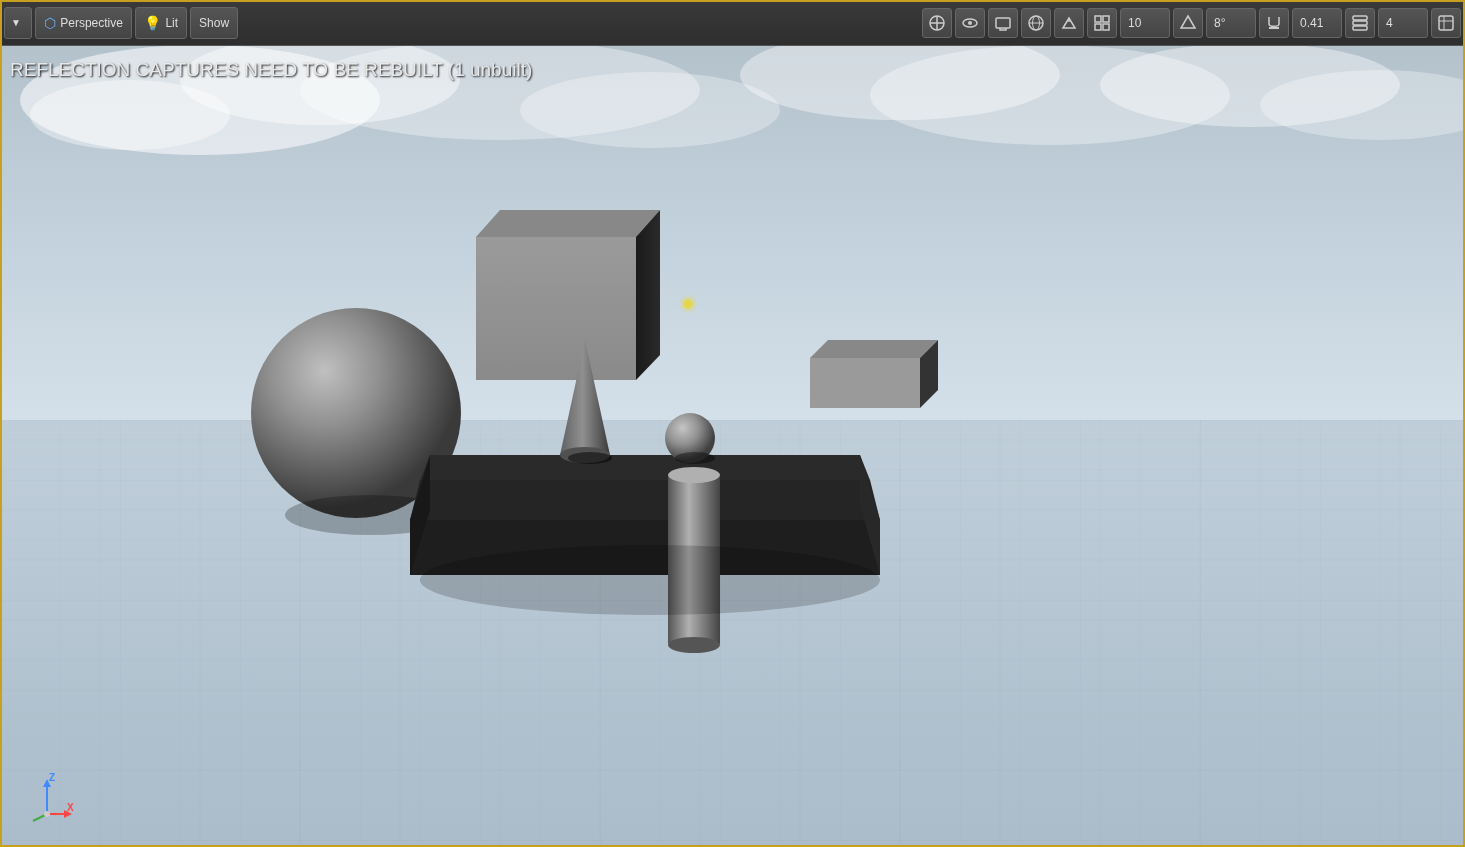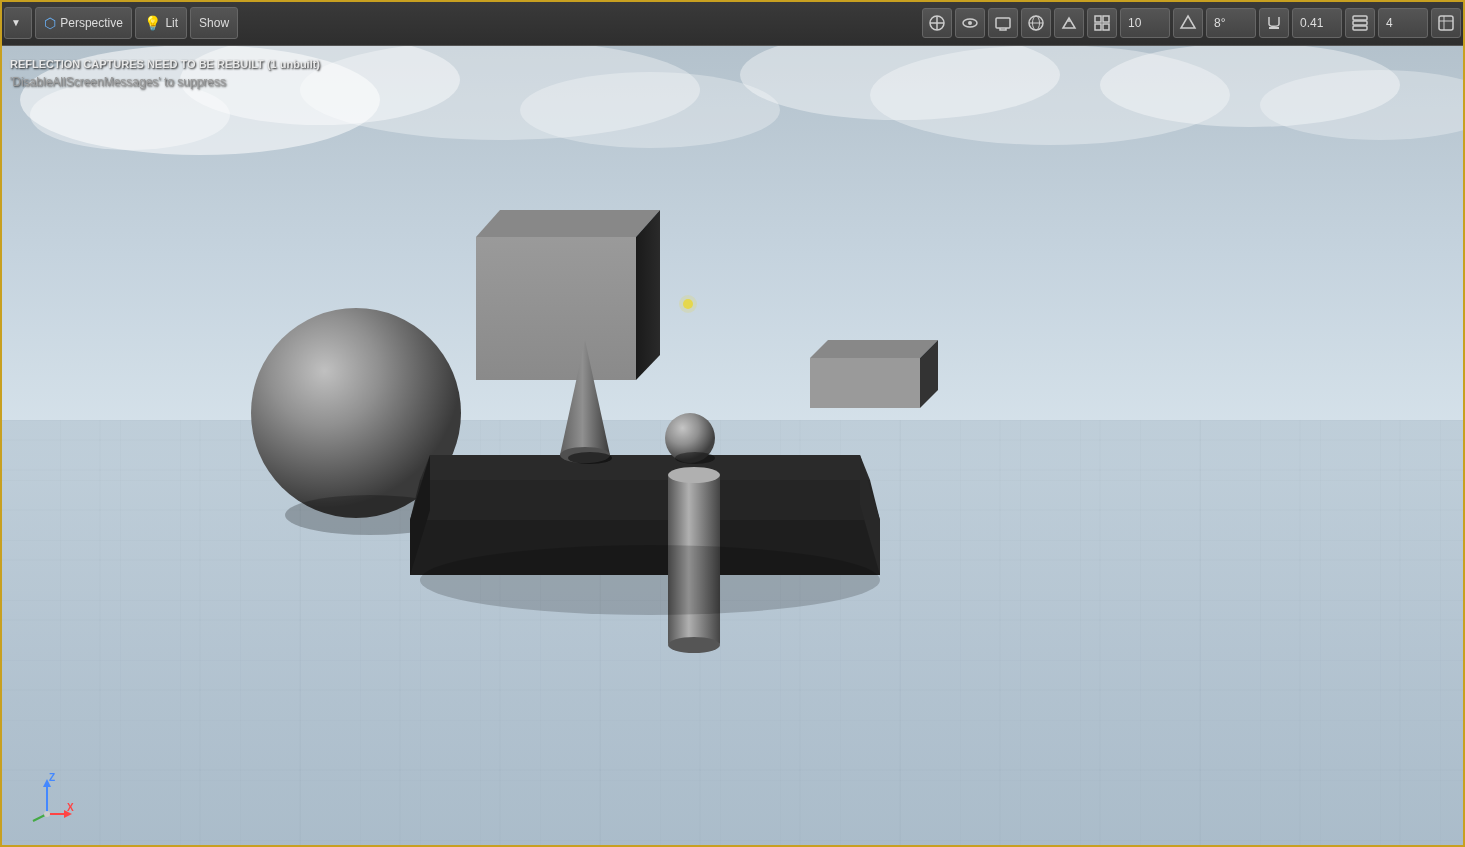--- a/index.html
+++ b/index.html
@@ -108,22 +108,22 @@
     .msg-error {
       color: #ff3333;
       font-size: 13px;
       font-weight: bold;
       text-shadow: 1px 1px 2px rgba(0,0,0,0.8);
       line-height: 1.5;
     }
 
     .msg-warning {
       color: #e8e8e8;
-      font-size: 11px;
-      font-weight: bold;
+      font-size: 19px;
+      font-weight: normal;
       text-shadow: 1px 1px 2px rgba(0,0,0,0.9);
       line-height: 1.5;
     }
 
     .msg-hint {
       color: #999;
       font-size: 12px;
       text-shadow: 1px 1px 2px rgba(0,0,0,0.8);
       line-height: 1.5;
     }
@@ -427,21 +427,20 @@
           <rect x="2" y="2" width="14" height="14" rx="2" fill="none" stroke="#ccc" stroke-width="1.5"></rect>
           <line x1="2" y1="7" x2="16" y2="7" stroke="#ccc" stroke-width="1"></line>
           <line x1="7" y1="2" x2="7" y2="16" stroke="#ccc" stroke-width="1"></line>
         </svg>
       </div>
     </div>
   </div>
 
   <div id="screen-messages">
     <div class="msg-warning">REFLECTION CAPTURES NEED TO BE REBUILT (1 unbuilt)</div>
-    <div class="msg-hint">'DisableAllScreenMessages' to suppress</div>
   </div>
 
   <div id="axis-gizmo">
     <svg width="55" height="55" viewBox="0 0 55 55">
 
       <line x1="27" y1="45" x2="27" y2="15" stroke="#4488ff" stroke-width="2"></line>
       <polygon points="27,10 23,18 31,18" fill="#4488ff"></polygon>
       <text x="29" y="12" fill="#4488ff" font-size="10" font-weight="bold">Z</text>
 
       <line x1="27" y1="45" x2="48" y2="45" stroke="#ff4444" stroke-width="2"></line>

